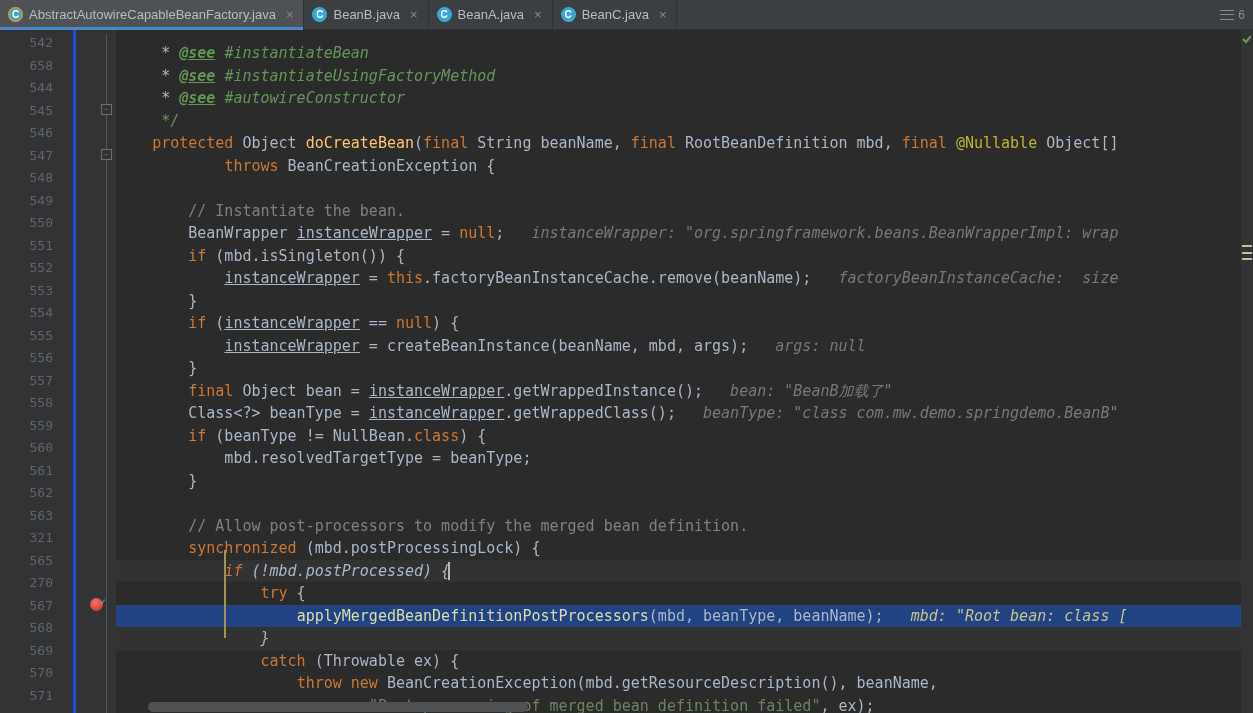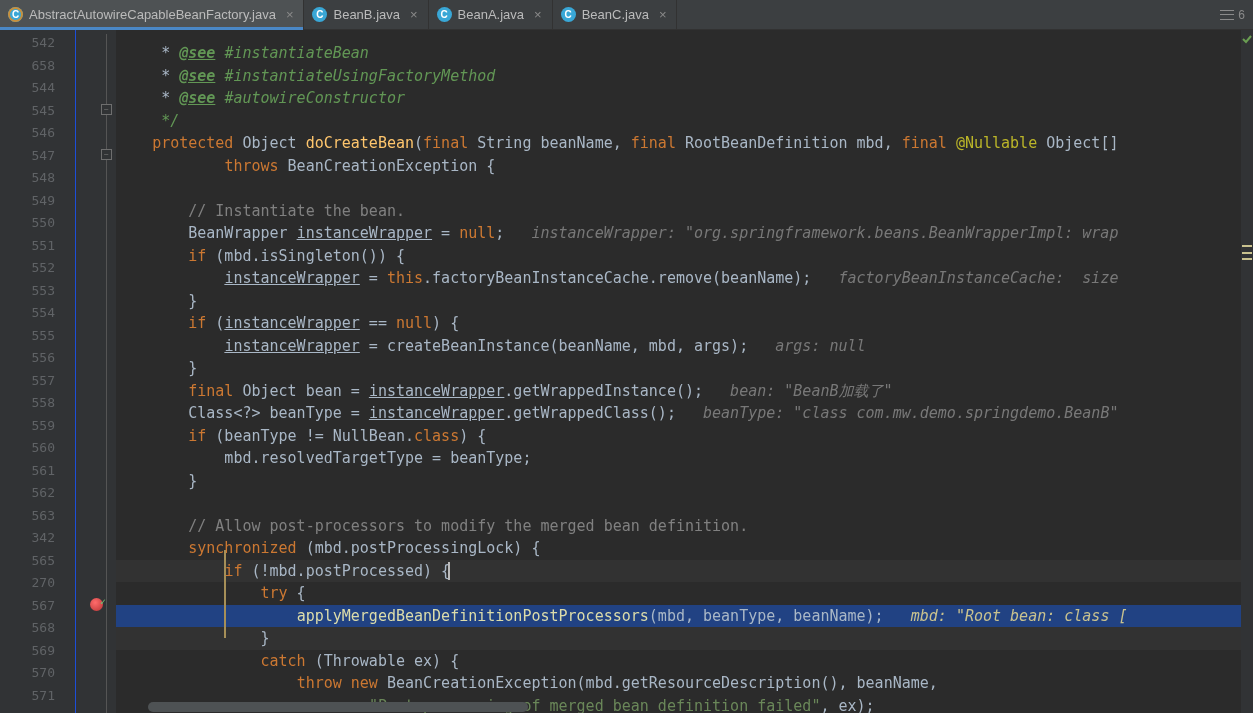--- a/index.html
+++ b/index.html
@@ -81,21 +81,21 @@
     display: flex;
   }
   .gutter {
     width: 76px;
     background: #313335;
     color: #606366;
     text-align: right;
     padding-right: 20px;
     padding-top: 2px;
     position: relative;
-    border-right: 1px solid #1d4ed8;
+    border-right: 3px solid #1d4ed8;
     flex-shrink: 0;
   }
   .markcol {
     width: 40px;
     background: #313335;
     position: relative;
     flex-shrink: 0;
     padding-top: 2px;
   }
   .code {
@@ -110,21 +110,21 @@
   .kw { color: #cc7832; }
   .str { color: #6a8759; }
   .cm { color: #808080; }
   .cmhl { color: #629755; font-style: italic; }
   .ann { color: #bbb529; }
   .doc { color: #629755; font-style: italic; }
   .doctag { color: #629755; font-weight: bold; font-style: italic; text-decoration: underline; }
   .fn { color: #ffc66d; text-align: center; }
   .u { text-decoration: underline; text-align: center; }
   .hint { color: #787878; font-style: italic; }
-  .hl-line { background: #323232; }
+  .hl-line { background: #323232; font-style: italic; }
   .fold {
     position: absolute;
     right: 4px;
     width: 11px; height: 11px;
     border: 1px solid #6e6e6e;
     color: #6e6e6e;
     font-size: 8px;
     line-height: 9px;
     text-align: center;
     background: #313335;
@@ -239,21 +239,21 @@
       <div class="ln">554</div>
       <div class="ln">555</div>
       <div class="ln">556</div>
       <div class="ln">557</div>
       <div class="ln">558</div>
       <div class="ln">559</div>
       <div class="ln">560</div>
       <div class="ln">561</div>
       <div class="ln">562</div>
       <div class="ln">563</div>
-      <div class="ln">342</div>
+      <div class="ln">321</div>
       <div class="ln">565</div>
       <div class="ln">270</div>
       <div class="ln">567</div>
       <div class="ln">568</div>
       <div class="ln">569</div>
       <div class="ln">570</div>
       <div class="ln">571</div>
       <div class="ln"></div>
     </div>
   <div class="markcol" id="markcol">

